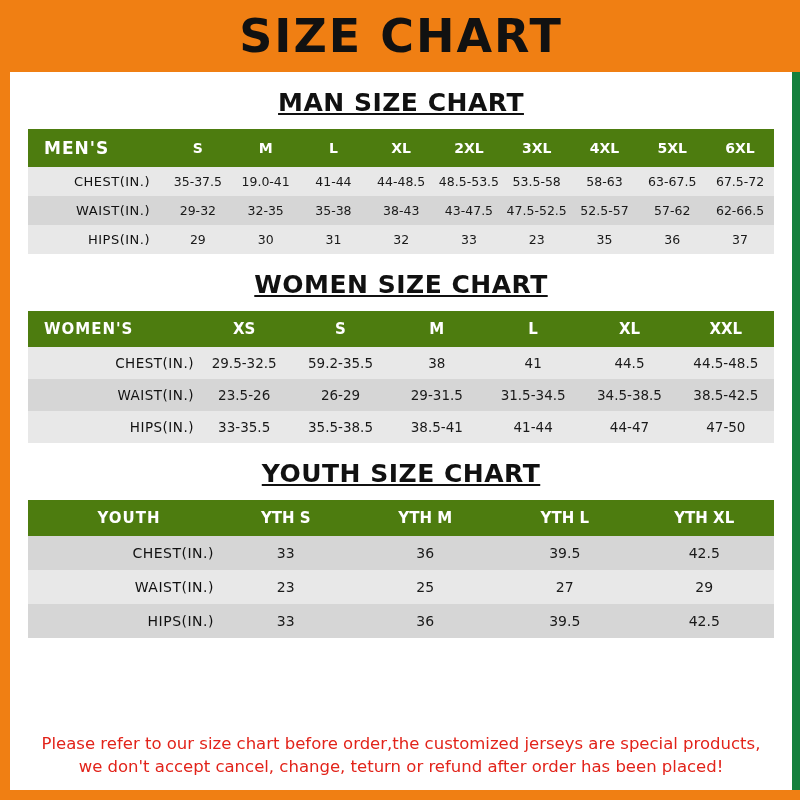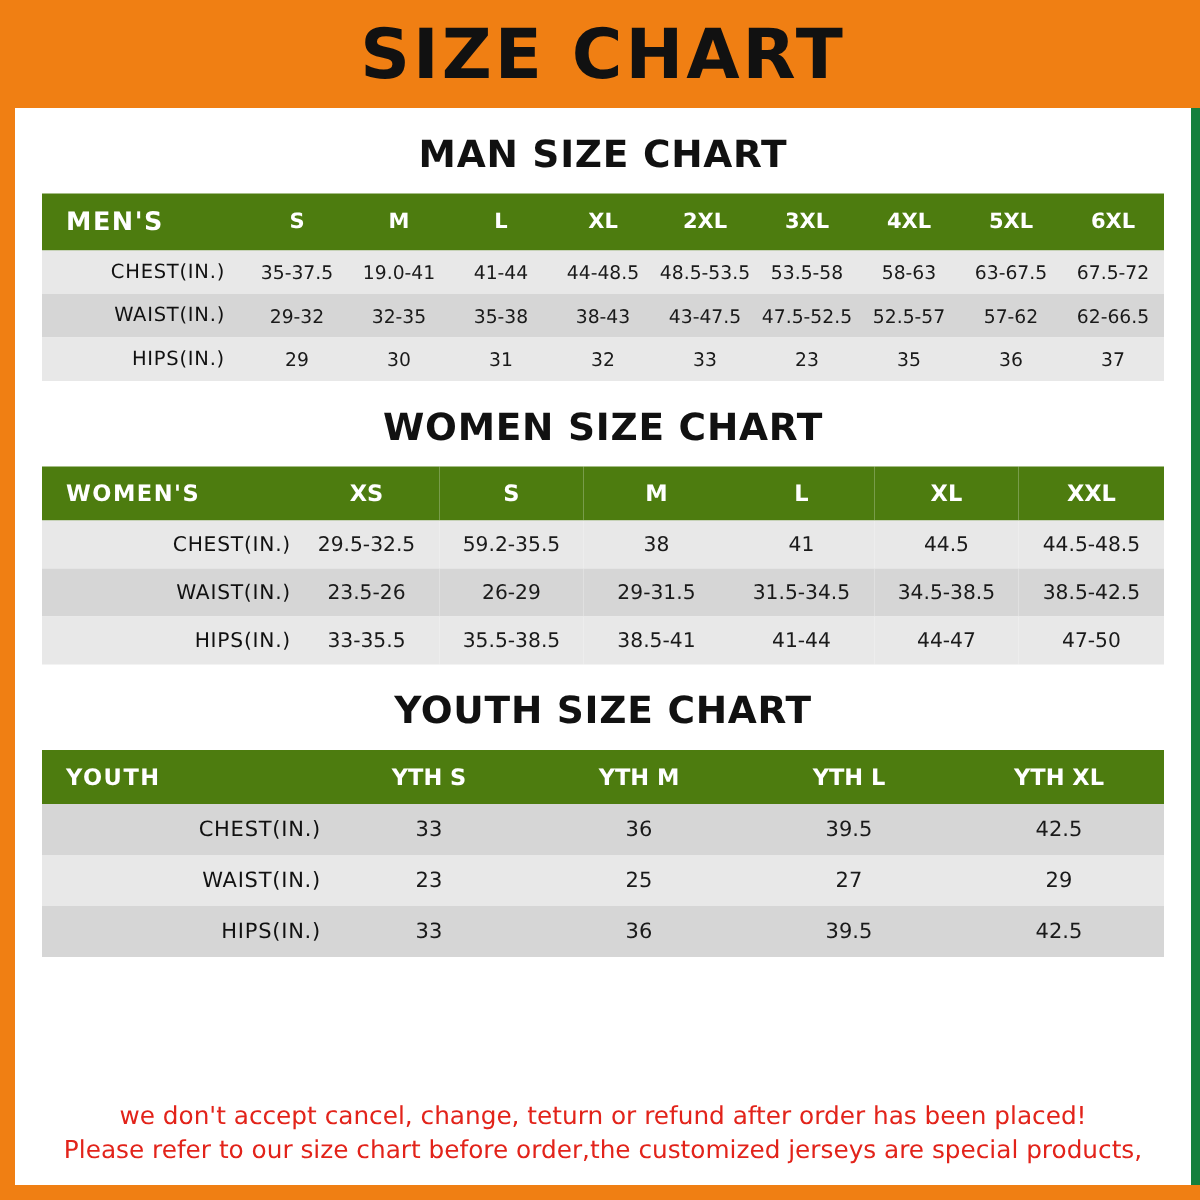--- a/index.html
+++ b/index.html
@@ -13,21 +13,21 @@
     font-family: "DejaVu Sans", sans-serif;
     overflow: hidden;
   }
   .page {
     position: relative;
     width: 800px;
     height: 800px;
     background: #ffffff;
     box-sizing: border-box;
     border-left: 10px solid #f07f13;
-    border-right: 6px solid #15803d;
+    border-right: 8px solid #15803d;
     display: flex;
     flex-direction: column;
   }
   
   .header {
     background: #f07f13;
     height: 72px;
     display: flex;
     align-items: center;
     justify-content: center;
@@ -53,20 +53,21 @@
     margin-top: 16px;
   }
   .section-title {
     text-align: center;
     font-weight: bold;
     font-size: 25px;
     letter-spacing: 0.5px;
     color: #111111;
     margin: 0 0 12px 0;
     font-family: "DejaVu Sans", sans-serif;
+    text-decoration: underline;
   }
   table.size-table {
     width: 100%;
     border-collapse: collapse;
     table-layout: fixed;
   }
   table.size-table th,
   table.size-table td {
     text-align: center;
     font-size: 12.5px;
@@ -103,21 +104,21 @@
   tr.band-light td { background: #e8e8e8; }
   tr.band-dark td  { background: #d6d6d6; }
 
   
   #men-table thead th.rowlabel { width: 118px; }
   #men-table tbody td.rowlabel { width: 118px; }
 
   #women-table thead th.rowlabel { width: 150px; }
   #women-table tbody td.rowlabel { width: 150px; }
 
-  #youth-table thead th.rowlabel { width: 170px; }
+  #youth-table thead th.rowlabel { width: 170px; text-align: center; }
   #youth-table tbody td.rowlabel { width: 170px; }
   #youth-table thead th { font-size: 15px; }
   #youth-table tbody td { font-size: 14px; padding: 9px 2px; }
   #youth-table tbody td.rowlabel { font-size: 14px; }
 
   #women-table tbody td { font-size: 13.5px; padding: 8px 2px; }
   #women-table thead th { font-size: 15px; }
 
   
   .footer-note {
@@ -287,18 +288,18 @@
             <td>39.5</td>
             <td>42.5</td>
           </tr>
         </tbody>
       </table>
     </div>
 
   </div>
 
   <div class="footer-note">
+    <span class="line">Please refer to our size chart before order,the customized jerseys are special products,</span>
     <span class="line">we don't accept cancel, change, teturn or refund after order has been placed!</span>
-    <span class="line">Please refer to our size chart before order,the customized jerseys are special products,</span>
   </div>
 
   <div class="bottom-bar"></div>
 </div>
 
 </body></html>

